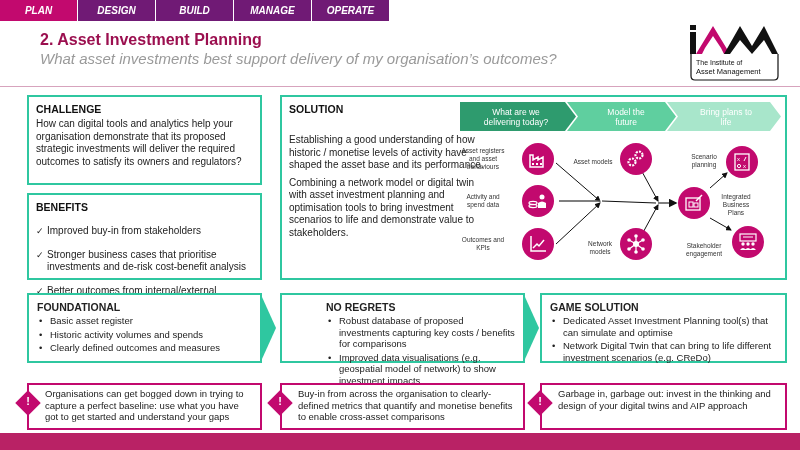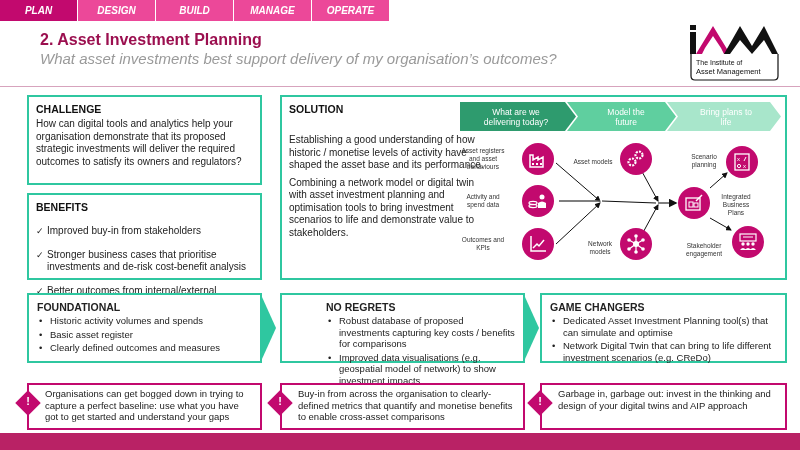--- a/index.html
+++ b/index.html
@@ -1,19 +1,19 @@
 <!DOCTYPE html>
 <html><head>
 <meta charset="utf-8">
 <style>
   * { box-sizing: border-box; margin: 0; padding: 0; }
   body { width: 800px; height: 450px; background: #ffffff; position: relative; overflow: hidden;
          font-family: "Liberation Sans", sans-serif; color: #222; }
   .tabs { position: absolute; left: 0; top: 0; height: 21px; display: flex; }
-  .tab { width: 77px; height: 21px; margin-right: 1px; background: #ec4899; color: #ffffff;
+  .tab { width: 77px; height: 21px; margin-right: 1px; background: #701a75; color: #ffffff;
          font-size: 10px; font-weight: bold; font-style: italic; display: flex; align-items: center; justify-content: center; }
   .tab.active { background: #c2096e; }
   .title { position: absolute; left: 40px; top: 31px; font-size: 16px; font-weight: bold; color: #9b0f4f; }
   .subtitle { position: absolute; left: 40px; top: 50px; font-size: 15px; font-style: italic; color: #9a9a9a; }
   .logo { position: absolute; left: 688px; top: 22px; width: 92px; height: 60px; }
   .hdr-line { position: absolute; left: 0; top: 86px; width: 800px; height: 1px; background: #d7a3bd; }
 
   .box { position: absolute; border: 2px solid #2fc7a0; background: #fff; }
   .box h3 { font-size: 10.5px; font-weight: bold; color: #111; }
   .challenge { left: 27px; top: 95px; width: 235px; height: 90px; padding: 6px 7px; }
@@ -222,40 +222,40 @@
     <circle cx="5" cy="12" r="1.7" fill="#fff"></circle>
       <circle cx="10" cy="12" r="1.7" fill="#fff"></circle>
       <circle cx="15" cy="12" r="1.7" fill="#fff"></circle>
     <path d="M2 18 Q5 14 8 18 Z M7 18 Q10 14 13 18 Z M12 18 Q15 14 18 18 Z" fill="#fff"></path>
   </svg>
 </div>
 
 <div class="lower found">
   <h3 style="font-size:10.5px;">FOUNDATIONAL</h3>
   <ul>
+    <li>Basic asset register</li>
     <li>Historic activity volumes and spends</li>
-    <li>Basic asset register</li>
     <li>Clearly defined outcomes and measures</li>
   </ul>
 </div>
 <svg class="arrowhead" style="left:262px;" viewBox="0 0 14 62">
   <polygon points="0,0 14,31 0,62" fill="#2fc7a0"></polygon>
 </svg>
 <div class="lower noreg">
   <h3 style="font-size:10.5px;">NO REGRETS</h3>
   <ul>
     <li>Robust database of proposed investments capturing key costs / benefits for comparisons</li>
     <li>Improved data visualisations (e.g. geospatial model of network) to show investment impacts</li>
   </ul>
 </div>
 <svg class="arrowhead" style="left:525px;" viewBox="0 0 14 62">
   <polygon points="0,0 14,31 0,62" fill="#2fc7a0"></polygon>
 </svg>
 <div class="lower game">
-  <h3 style="font-size:10.5px;">GAME CHANGERS</h3>
+  <h3 style="font-size:10.5px;">GAME SOLUTION</h3>
   <ul>
     <li>Dedicated Asset Investment Planning tool(s) that can simulate and optimise</li>
     <li>Network Digital Twin that can bring to life different investment scenarios (e.g. CReDo)</li>
   </ul>
 </div>
 
 <div class="warn warn1">Organisations can get bogged down in trying to capture a perfect baseline: use what you have got to get started and understand your gaps</div>
 <div class="warn warn2">Buy-in from across the organisation to clearly-defined metrics that quantify and monetise benefits to enable cross-asset comparisons</div>
 <div class="warn warn3">Garbage in, garbage out: invest in the thinking and design of your digital twins and AIP approach</div>
 

